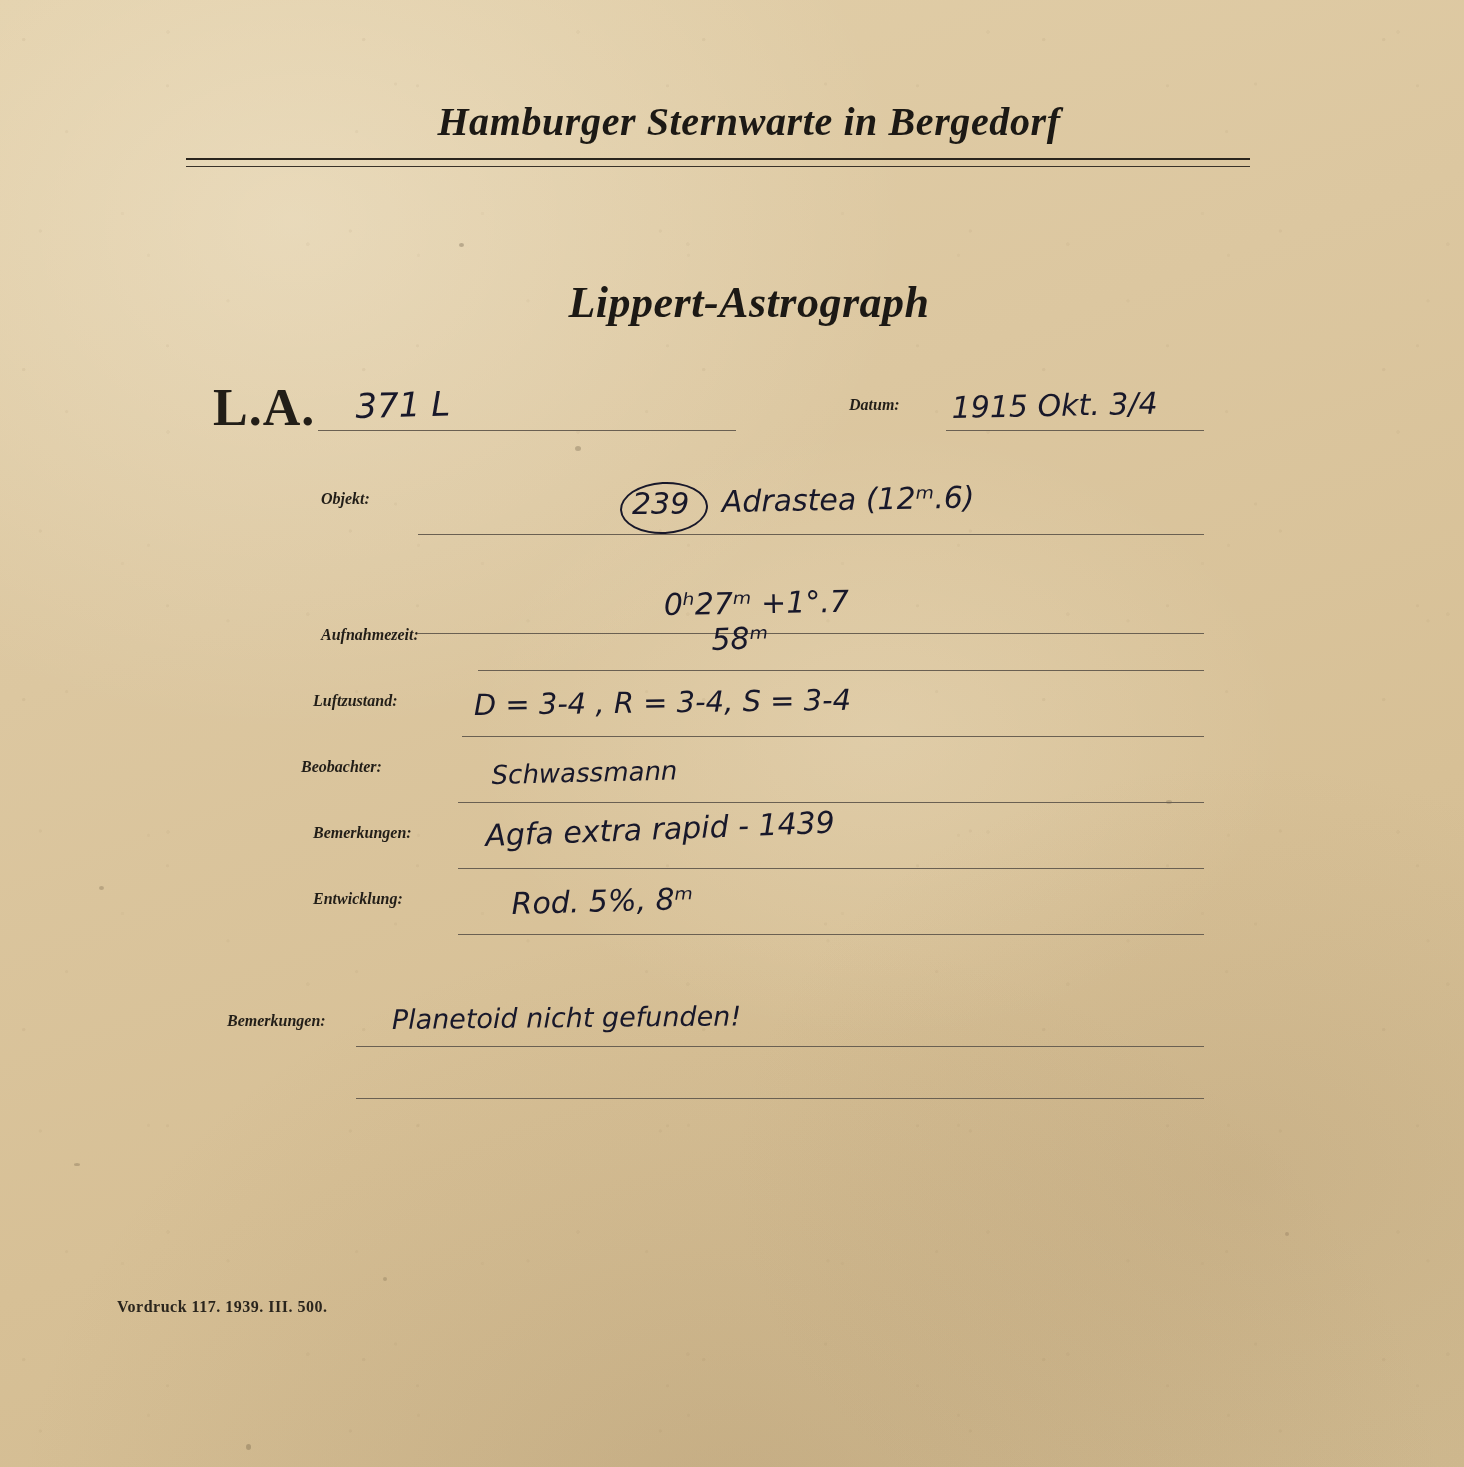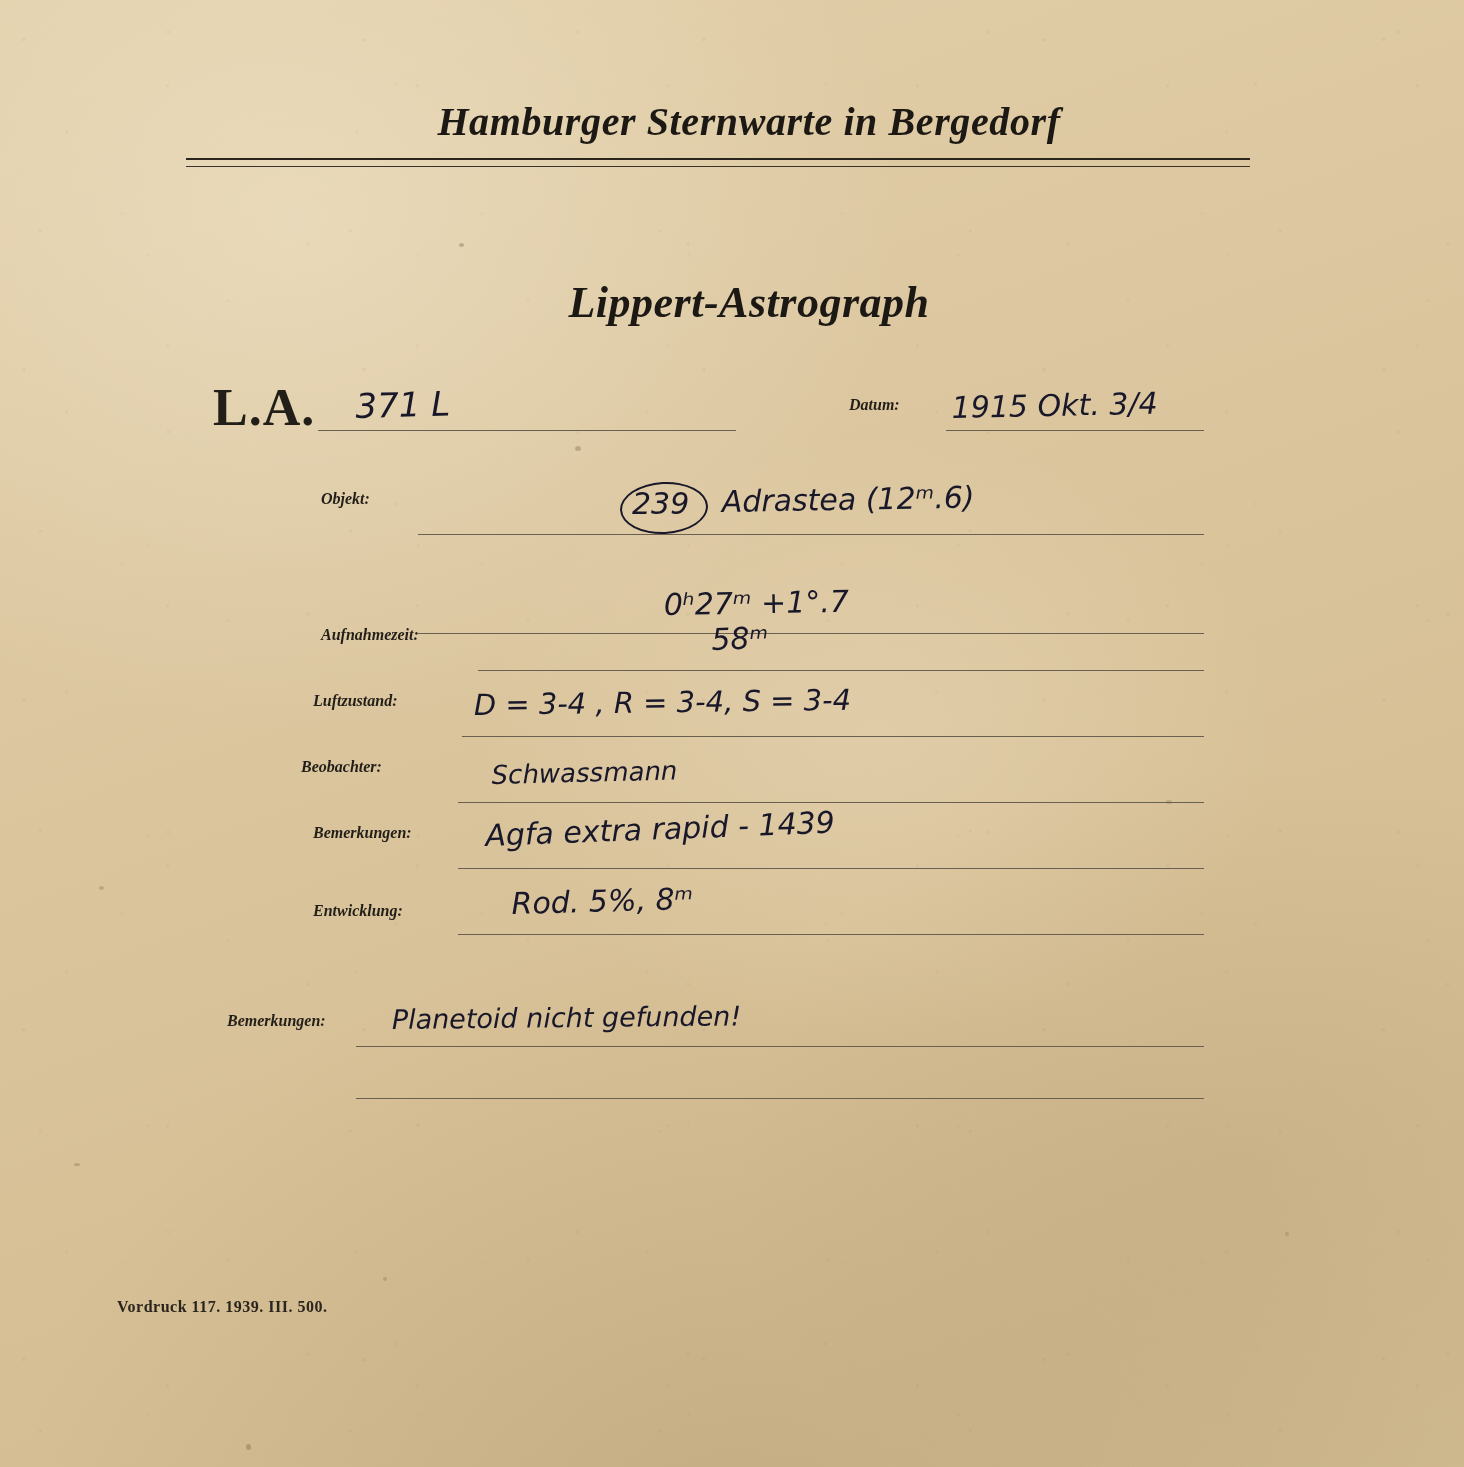--- a/index.html
+++ b/index.html
@@ -221,21 +221,21 @@
     <div class="hand ink" style="left:492px; top:14px; font-size:26px; transform:rotate(-1.4deg);">Schwassmann</div>
   </div>
 
   <div class="row" style="top:812px;">
     <div class="label printed" style="left:296px; top:12px;">Bemerkungen:</div>
     <div class="rule" style="left:458px; top:56px; width:746px;"></div>
     <div class="hand ink" style="left:486px; top:6px; font-size:30px; transform:rotate(-2.2deg);">Agfa extra rapid - 1439</div>
   </div>
 
   <div class="row" style="top:878px;">
-    <div class="label printed" style="left:296px; top:24px;">Entwicklung:</div>
+    <div class="label printed" style="left:296px; top:12px;">Entwicklung:</div>
     <div class="rule" style="left:458px; top:56px; width:746px;"></div>
     <div class="hand ink" style="left:512px; top:8px; font-size:30px; transform:rotate(-1.6deg);">Rod. 5%, 8ᵐ</div>
   </div>
 
   <div class="row" style="top:1000px;">
     <div class="label printed" style="left:210px; top:12px;">Bemerkungen:</div>
     <div class="rule" style="left:356px; top:46px; width:848px;"></div>
     <div class="hand ink" style="left:392px; top:4px; font-size:27px; transform:rotate(-0.6deg);">Planetoid nicht gefunden!</div>
   </div>
   <div class="rule" style="left:356px; top:1098px; width:848px;"></div>

